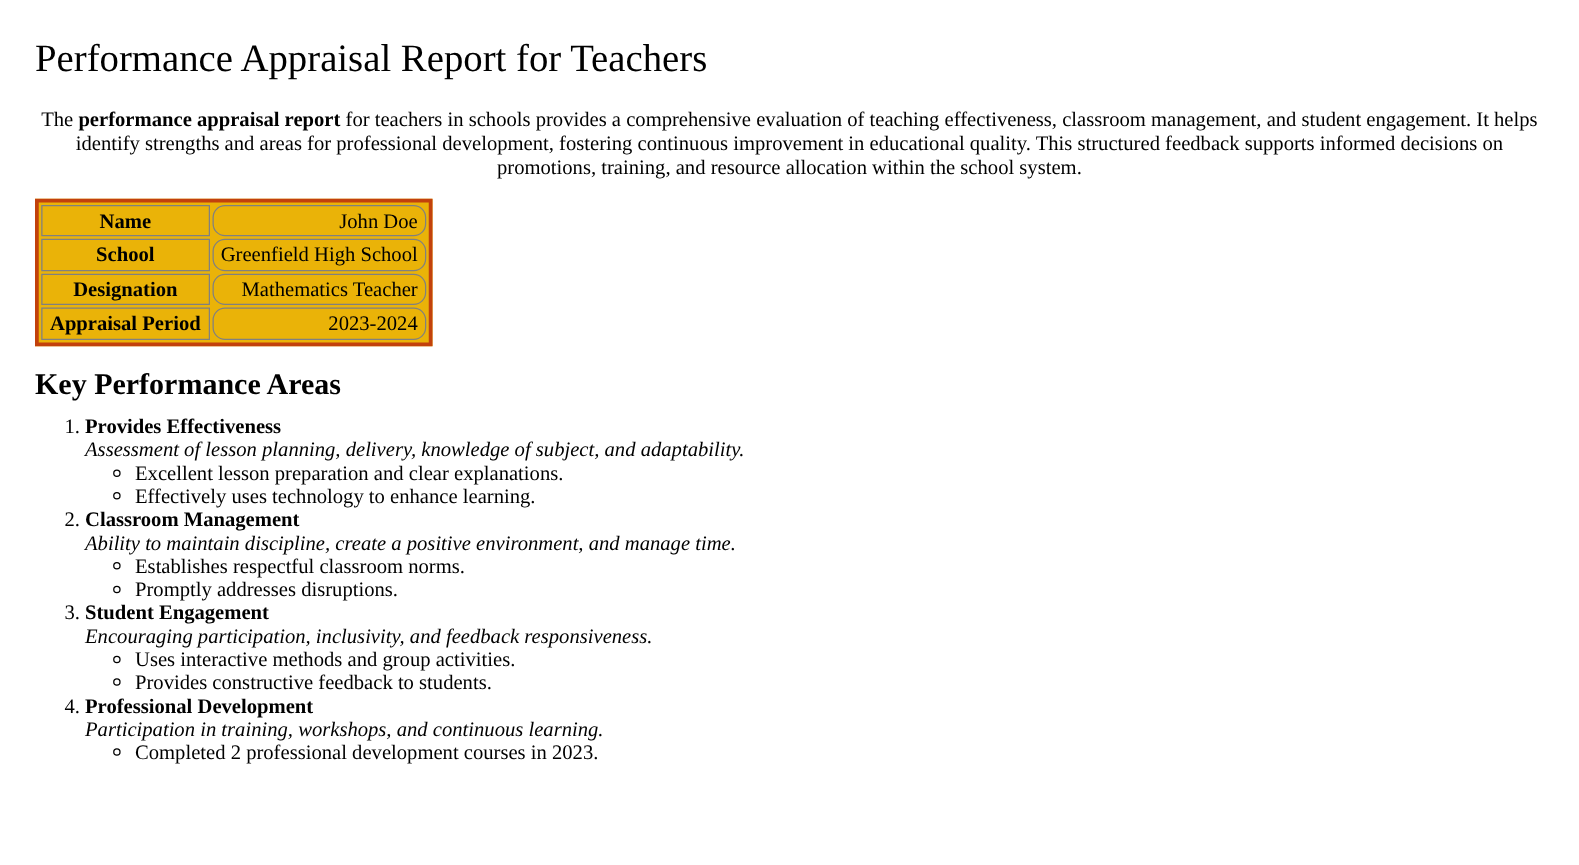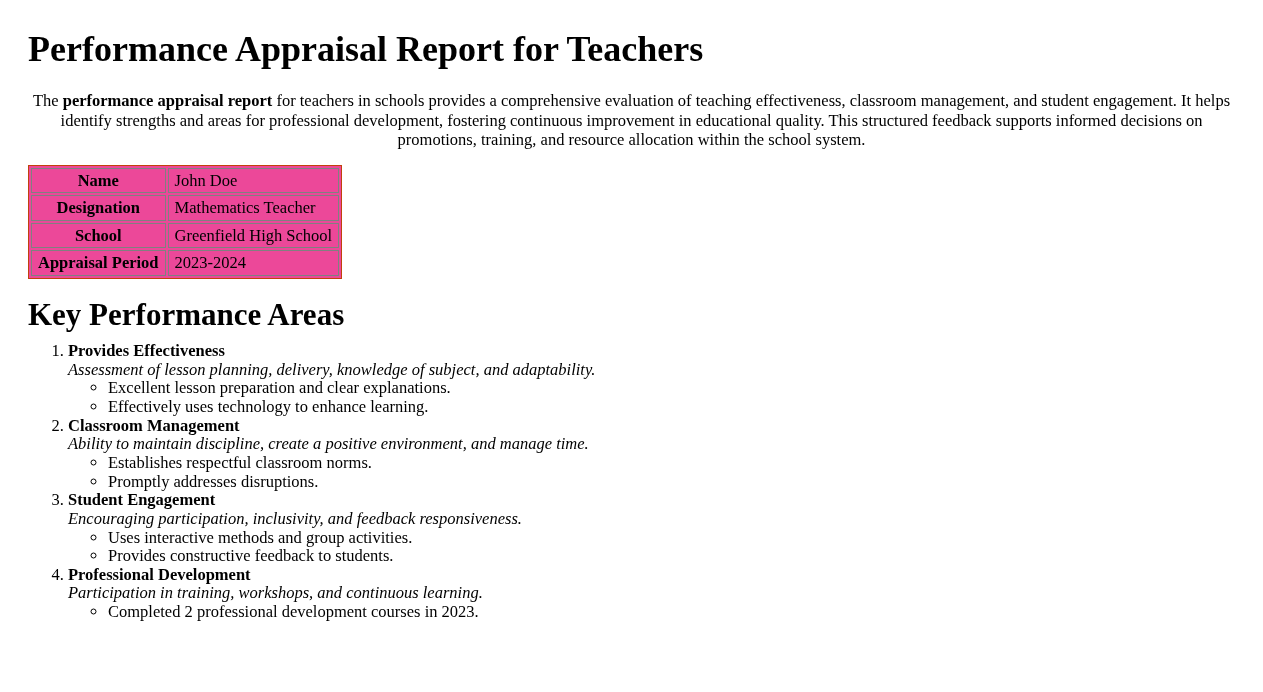--- a/index.html
+++ b/index.html
@@ -18,70 +18,71 @@
     line-height: normal;
     -webkit-font-smoothing: antialiased;
   }
   .page {
     padding: 8px 28px 0 28px;
     box-sizing: border-box;
     width: 1263px;
   }
 
   h1.doc-title {
-    font-size: 36px;
-    font-weight: bold;
+    font-size: 31px;
+    font-weight: normal;
     margin: 21px 0 21px 0;
     line-height: 1.15;
     letter-spacing: 0;
   }
 
   p.intro {
     font-size: 16.5px;
     margin: 0 0 16px 0;
     line-height: 1.16;
     text-align: center;
     max-width: 1207px;
   }
   p.intro b { font-weight: bold; }
 
   h2.section-title {
-    font-size: 31px;
+    font-size: 24px;
     font-weight: bold;
     margin: 18px 0 10px 0;
     line-height: 1.15;
   }
   h2.section-title.smaller {
     font-size: 22px;
   }
 
   table.info-table {
     border-collapse: separate;
     border-spacing: 2px;
-    border: 1px solid #c2410c;
+    border: 3px solid #c2410c;
     margin: 0 0 14px 0;
     font-size: 16.5px;
-    background: #ec4899;
+    background: #eab308;
   }
   table.info-table td,
   table.info-table th {
     border: 1px solid #808080;
     padding: 1px 6px;
     line-height: 1.3;
     font-size: 16.5px;
     vertical-align: middle;
   }
   table.info-table th {
     font-weight: bold;
     text-align: center;
     white-space: nowrap;
   }
   table.info-table td {
-    text-align: left;
+    text-align: right;
     white-space: nowrap;
+    border-radius: 10px;
   }
 
   ol.kpa-list {
     margin: 10px 0 0 0;
     padding-left: 40px;
     font-size: 16.5px;
     list-style-type: decimal;
   }
   ol.kpa-list > li {
     margin: 0;
@@ -117,26 +118,26 @@
   </p>
 
 
   <table class="info-table">
     <tbody>
       <tr>
         <th>Name</th>
         <td>John Doe</td>
       </tr>
       <tr>
+        <th>School</th>
+        <td>Greenfield High School</td>
+      </tr>
+      <tr>
         <th>Designation</th>
         <td>Mathematics Teacher</td>
-      </tr>
-      <tr>
-        <th>School</th>
-        <td>Greenfield High School</td>
       </tr>
       <tr>
         <th>Appraisal Period</th>
         <td>2023-2024</td>
       </tr>
     </tbody>
   </table>
 
   <h2 class="section-title">Key Performance Areas</h2>
 

